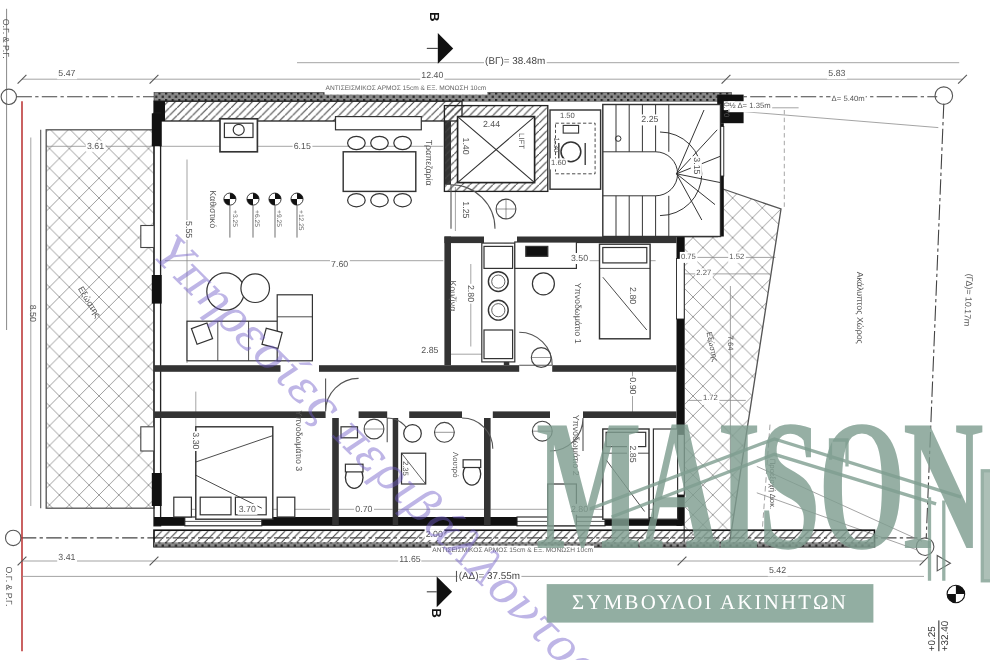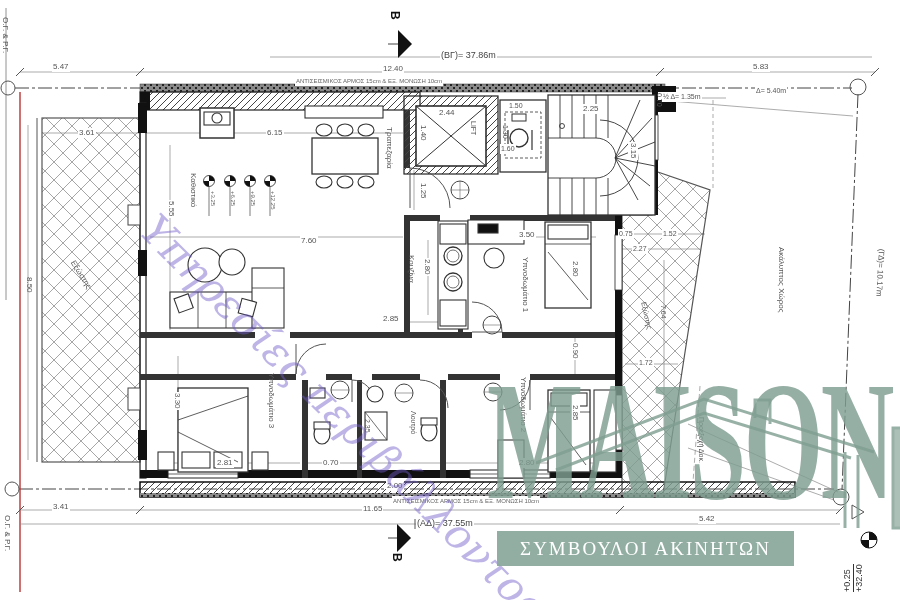--- a/index.html
+++ b/index.html
@@ -311,21 +311,21 @@
     <path d="M556,470 L704,413 L851,458"></path>
     <path d="M845,452 V528 M858,455 V528"></path>
     <path d="M755,418 V400 H770 V424"></path>
     <rect x="893" y="428" width="12" height="100" fill="rgba(127,158,144,0.8)"></rect>
   </g>
 </svg>
 
   <div class="lb v nobg" style="left:10px;top:16px">Ο.Γ. &amp; Ρ.Γ.</div>
   <div class="lb" style="left:52px;top:62px">5.47</div>
   <div class="lb v sec nobg" style="left:400px;top:10px">Β</div>
-  <div class="lb big" style="left:440px;top:50px">(ΒΓ)= 37.86m</div>
+  <div class="lb big" style="left:440px;top:50px">(ΒΓ)= 38.48m</div>
   <div class="lb" style="left:382px;top:64px">12.40</div>
   <div class="lb tiny" style="left:295px;top:76px">ΑΝΤΙΣΕΙΣΜΙΚΟΣ ΑΡΜΟΣ 15cm &amp; ΕΞ. ΜΟΝΩΣΗ 10cm</div>
   <div class="lb" style="left:752px;top:62px">5.83</div>
   <div class="lb small" style="left:662px;top:92px">½ Δ= 1.35m</div>
   <div class="lb small" style="left:755px;top:86px">Δ= 5.40m</div>
   <div class="lb v small nobg" style="left:664px;top:92px">0.70</div>
 
   <div class="lb" style="left:438px;top:108px">2.44</div>
   <div class="lb v" style="left:428px;top:124px">1.40</div>
   <div class="lb v small nobg" style="left:478px;top:120px">LIFT</div>
@@ -348,21 +348,21 @@
   <div class="lb v nobg" style="left:416px;top:254px">Κουζίνα</div>
   <div class="lb v" style="left:432px;top:258px">2.80</div>
   <div class="lb" style="left:382px;top:314px">2.85</div>
   <div class="lb" style="left:518px;top:230px">3.50</div>
   <div class="lb v nobg" style="left:530px;top:256px">Υπνοδωμάτιο 1</div>
   <div class="lb v" style="left:580px;top:260px">2.80</div>
   <div class="lb v" style="left:580px;top:342px">0.90</div>
 
   <div class="lb v nobg" style="left:276px;top:372px">Υπνοδωμάτιο 3</div>
   <div class="lb v" style="left:182px;top:392px">3.30</div>
-  <div class="lb" style="left:216px;top:458px">2.81</div>
+  <div class="lb" style="left:216px;top:458px">3.70</div>
   <div class="lb" style="left:322px;top:458px">0.70</div>
   <div class="lb" style="left:386px;top:481px">2.00</div>
   <div class="lb v nobg small" style="left:418px;top:410px">Λουτρό</div>
   <div class="lb v small nobg" style="left:372px;top:418px">2.35</div>
   <div class="lb v nobg" style="left:528px;top:376px">Υπνοδωμάτιο 2</div>
   <div class="lb v" style="left:580px;top:404px">2.85</div>
   <div class="lb" style="left:518px;top:458px">2.80</div>
 
   <div class="lb" style="left:362px;top:504px">11.65</div>
   <div class="lb big" style="left:416px;top:518px">(ΑΔ)= 37.55m</div>

